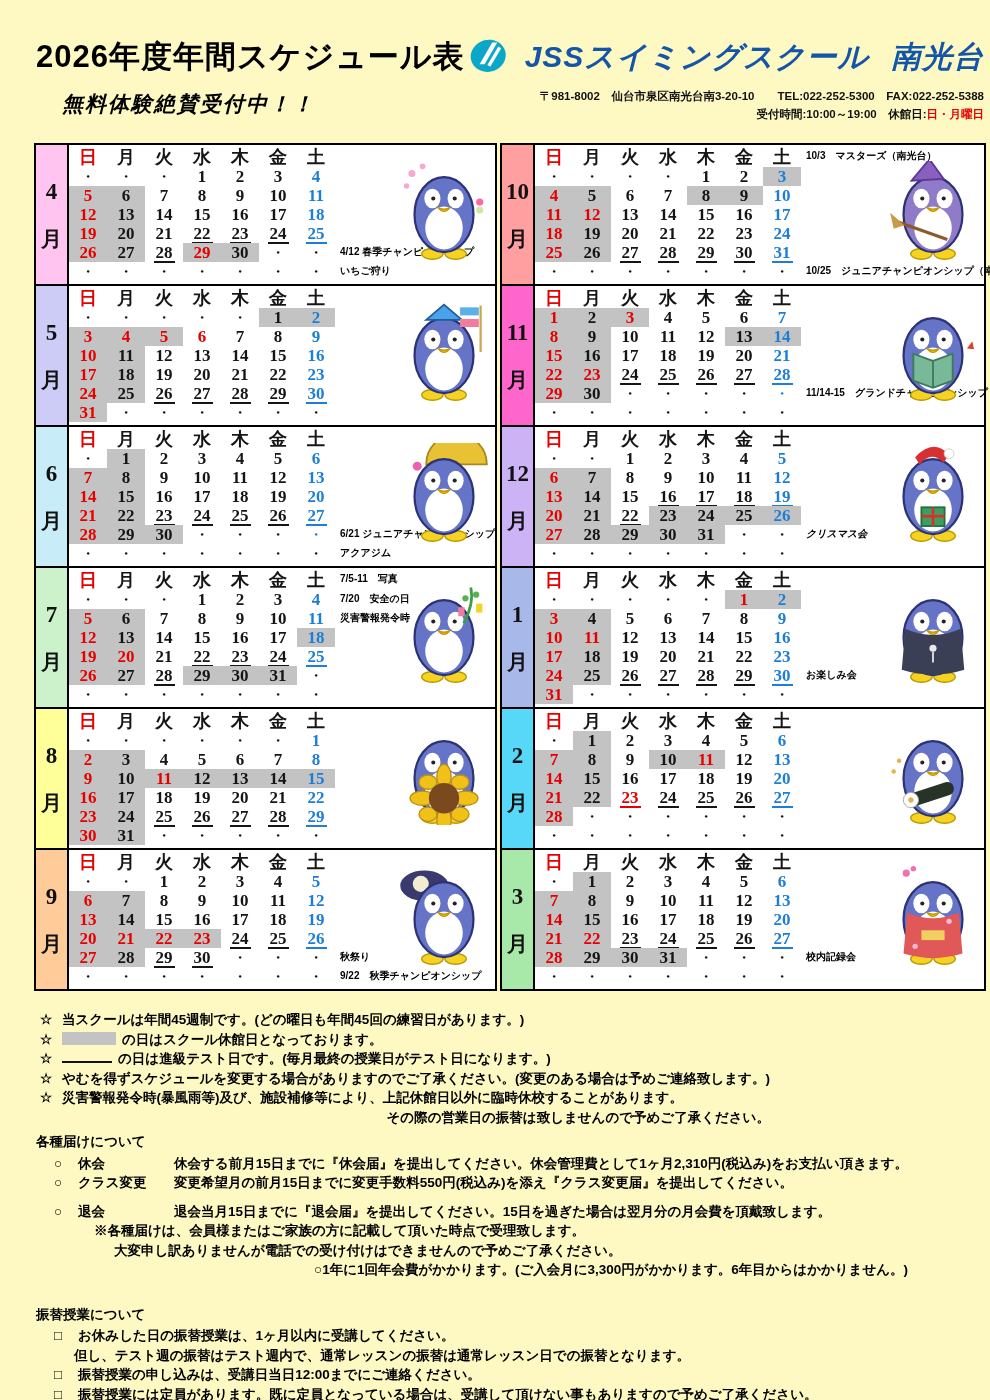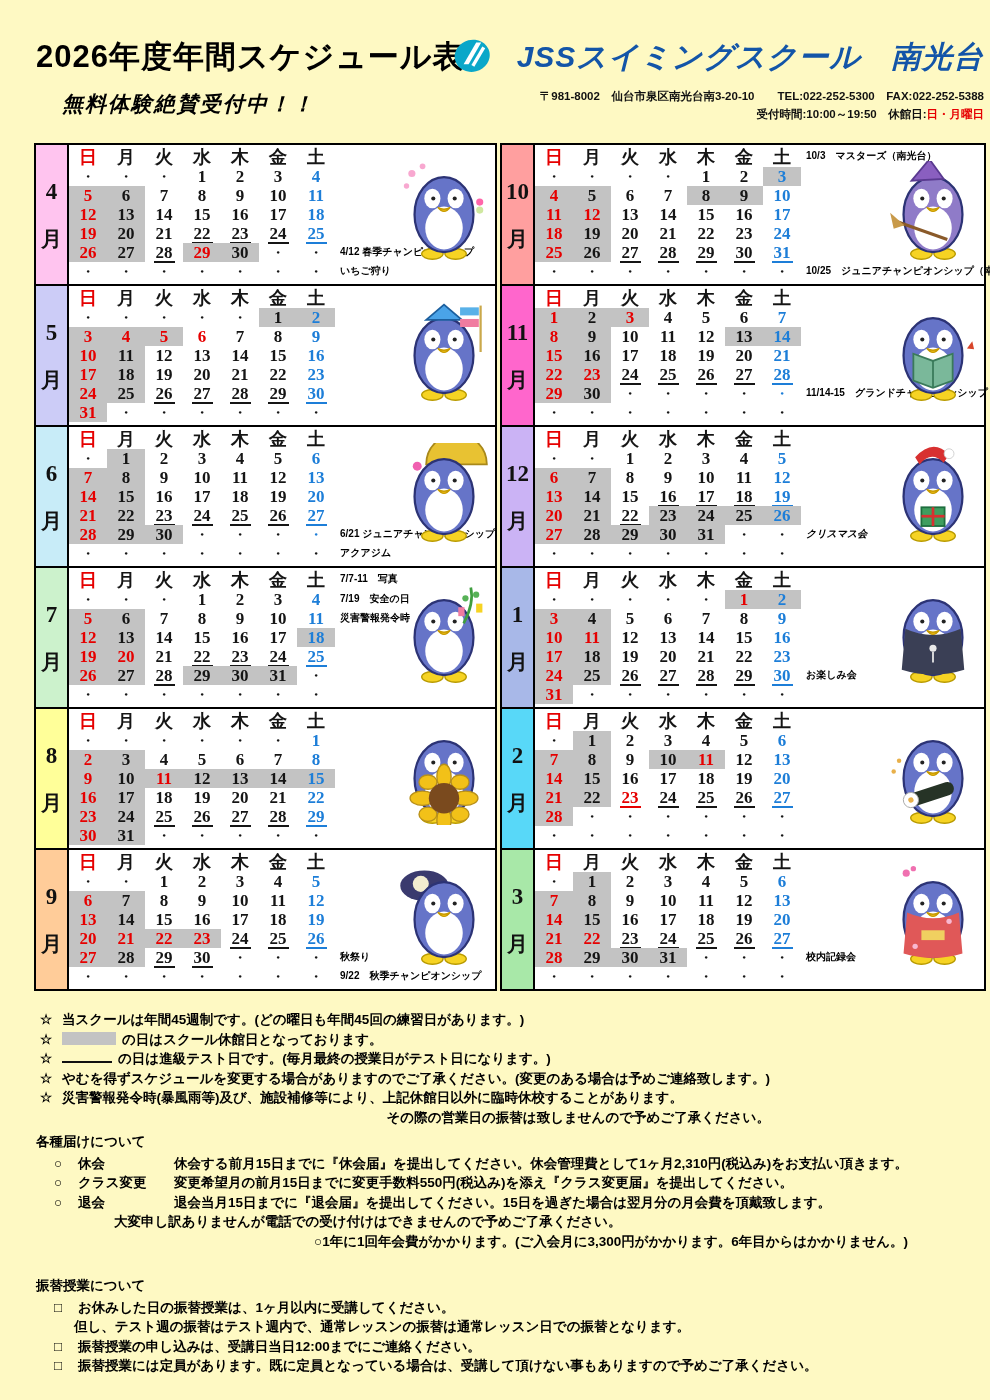--- a/index.html
+++ b/index.html
@@ -3,21 +3,21 @@
 <meta charset="utf-8">
 <style>
   html,body{margin:0;padding:0;background:#fff;}
   .page{position:relative;width:990px;height:1400px;background:#fef9c3;overflow:hidden;
         font-family:"Liberation Sans",sans-serif;color:#111;}
 
   
   .title{position:absolute;left:36px;top:36px;margin:0;font-size:31px;font-weight:bold;letter-spacing:1px;color:#000;}
   .subtitle{position:absolute;left:62px;top:90px;font-size:21px;font-weight:bold;font-style:italic;letter-spacing:2px;color:#000;}
   .brand{position:absolute;right:6px;top:34px;text-align:right;}
-  .logo-row{display:flex;align-items:center;justify-content:flex-end;gap:24px;}
+  .logo-row{display:flex;align-items:center;justify-content:flex-end;gap:16px;}
   .logo-text,.logo-branch{font-size:30px;font-weight:bold;font-style:italic;color:#1355a8;letter-spacing:1px;white-space:nowrap;}
   .logo-branch{margin-left:6px;}
   .addr{font-size:11.5px;font-weight:bold;margin-top:9px;white-space:nowrap;}
   .hours{font-size:11.5px;font-weight:bold;margin-top:3px;}
   .red{color:#e60000;}
 
   
   #calendar-grid{position:absolute;left:34px;top:143px;display:grid;
                  grid-template-columns:463px 486px;grid-template-rows:repeat(6,141px);
                  grid-auto-flow:column;column-gap:3px;}
@@ -72,21 +72,21 @@
           <ellipse cx="25" cy="26" rx="21" ry="19" fill="#0aa7c9" transform="rotate(-14 25 25)"></ellipse>
           <path d="M15 36 L30 10 L36 10 L21 36 Z" fill="#ffffff"></path>
           <path d="M26 38 L39 16" stroke="#ffffff" stroke-width="4"></path>
         </svg>
       </span>
       <span class="logo-text">JSSスイミングスクール</span>
       <span class="logo-branch">南光台</span>
     </div>
     <div class="addr">〒981-8002　仙台市泉区南光台南3-20-10　　TEL:022-252-5300　FAX:022-252-5388</div>
     <div class="hours">
-      <span>受付時間:10:00～19:50　休館日:</span><span class="red">日・月曜日</span>
+      <span>受付時間:10:00～19:00　休館日:</span><span class="red">日・月曜日</span>
     </div>
   </div>
 
   <div id="calendar-grid">
       <div class="month">
         <div class="mlabel" style="background: rgb(255, 196, 239);">
           <div class="mnum">4</div>
           <div class="munit">月</div>
         </div>
         <div class="cal">
@@ -416,22 +416,22 @@
             <div class="cell dot"><span class="num">・</span></div>
             <div class="cell dot"><span class="num">・</span></div>
             <div class="cell dot"><span class="num">・</span></div>
             <div class="cell dot"><span class="num">・</span></div>
             <div class="cell dot"><span class="num">・</span></div>
             <div class="cell dot"><span class="num">・</span></div>
             <div class="cell dot"><span class="num">・</span></div>
           </div>
         </div>
         <div class="anno">
-          <div class="event" style="top: 4px;">7/7-11　写真</div>
-          <div class="event" style="top: 24px;">7/19　安全の日</div>
+          <div class="event" style="top: 4px;">7/5-11　写真</div>
+          <div class="event" style="top: 24px;">7/20　安全の日</div>
           <div class="event" style="top: 43px;">災害警報発令時</div>
           <div class="penguin"><svg viewBox="0 0 100 112" aria-hidden="true">
               <ellipse cx="37" cy="104" rx="12" ry="6" fill="#f6d323" stroke="#b89a00" stroke-width="1.5"></ellipse>
               <ellipse cx="63" cy="104" rx="12" ry="6" fill="#f6d323" stroke="#b89a00" stroke-width="1.5"></ellipse>
               <ellipse cx="50" cy="60" rx="33" ry="42" fill="#6674c8" stroke="#2c3375" stroke-width="2.5"></ellipse>
               <ellipse cx="50" cy="75" rx="21" ry="24" fill="#ffffff"></ellipse>
               <ellipse cx="37" cy="42" rx="9" ry="11" fill="#ffffff"></ellipse>
               <ellipse cx="63" cy="42" rx="9" ry="11" fill="#ffffff"></ellipse>
               <circle cx="38" cy="42" r="2.3" fill="#222"></circle>
               <circle cx="62" cy="42" r="2.3" fill="#222"></circle>
@@ -1173,21 +1173,22 @@
       <div class="note-line"><span class="star">☆</span><span class="ntext">やむを得ずスケジュールを変更する場合がありますのでご了承ください。(変更のある場合は予めご連絡致します。)</span></div>
       <div class="note-line"><span class="star">☆</span><span class="ntext">災害警報発令時(暴風雨等)及び、施設補修等により、上記休館日以外に臨時休校することがあります。</span></div>
       <div class="note-line" style="padding-left: 22px; text-align: right;"><span class="star"></span><span class="ntext">その際の営業日の振替は致しませんので予めご了承ください。</span></div>
     </div>
 
   <div id="sections">
       <div class="section">
         <div class="sec-title">各種届けについて</div>
         <div class="sec-line" style="padding-left: 18px;"><span class="bullet">○</span><span class="ilabel">休会</span><span class="itext">休会する前月15日までに『休会届』を提出してください。休会管理費として1ヶ月2,310円(税込み)をお支払い頂きます。</span></div>
         <div class="sec-line" style="padding-left: 18px;"><span class="bullet">○</span><span class="ilabel">クラス変更</span><span class="itext">変更希望月の前月15日までに変更手数料550円(税込み)を添え『クラス変更届』を提出してください。</span></div>
-        <div class="sec-line" style="padding-left: 18px;"><span class="bullet">○</span><span class="ilabel">退会</span><span class="itext">退会当月15日までに『退会届』を提出してください。15日を過ぎた場合は翌月分の月会費を頂戴致します。</span></div>
+        <div class="sec-line" style="padding-left: 18px; margin-top: 9px;"><span class="bullet">○</span><span class="ilabel">退会</span><span class="itext">退会当月15日までに『退会届』を提出してください。15日を過ぎた場合は翌月分の月会費を頂戴致します。</span></div>
+        <div class="sec-line" style="padding-left: 58px;"><span class="itext">※各種届けは、会員様またはご家族の方に記載して頂いた時点で受理致します。</span></div>
         <div class="sec-line" style="padding-left: 78px;"><span class="itext">大変申し訳ありませんが電話での受け付けはできませんので予めご了承ください。</span></div>
         <div class="sec-line" style="padding-left: 18px; text-align: right;"><span class="bullet">○</span><span class="itext">1年に1回年会費がかかります。(ご入会月に3,300円がかかります。6年目からはかかりません。)</span></div>
       </div>
       <div class="section">
         <div class="sec-title">振替授業について</div>
         <div class="sec-line" style="padding-left: 18px;"><span class="bullet">□</span><span class="itext">お休みした日の振替授業は、1ヶ月以内に受講してください。</span></div>
         <div class="sec-line" style="padding-left: 38px;"><span class="itext">但し、テスト週の振替はテスト週内で、通常レッスンの振替は通常レッスン日での振替となります。</span></div>
         <div class="sec-line" style="padding-left: 18px;"><span class="bullet">□</span><span class="itext">振替授業の申し込みは、受講日当日12:00までにご連絡ください。</span></div>
         <div class="sec-line" style="padding-left: 18px;"><span class="bullet">□</span><span class="itext">振替授業には定員があります。既に定員となっている場合は、受講して頂けない事もありますので予めご了承ください。</span></div>
       </div>

